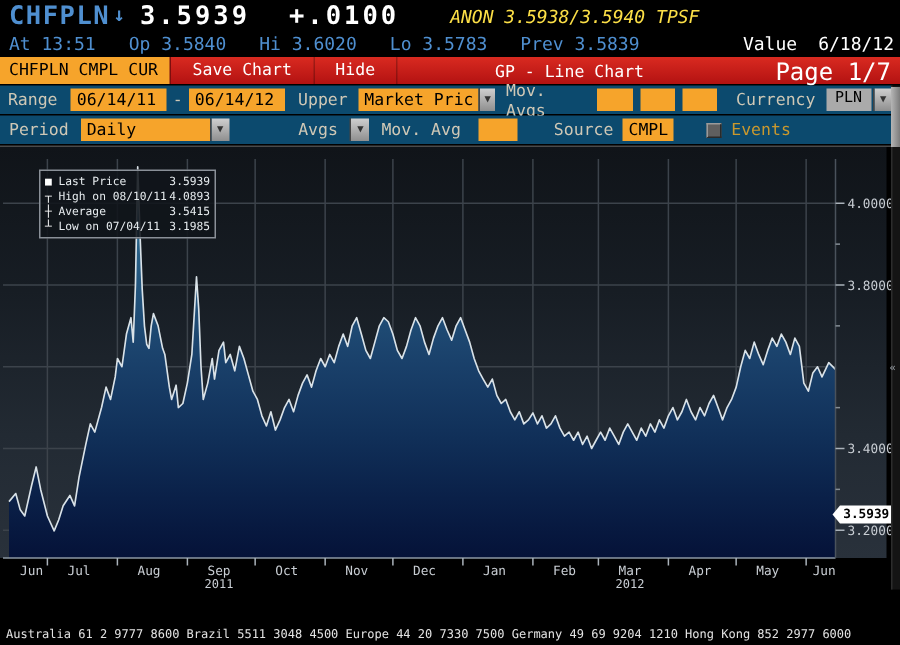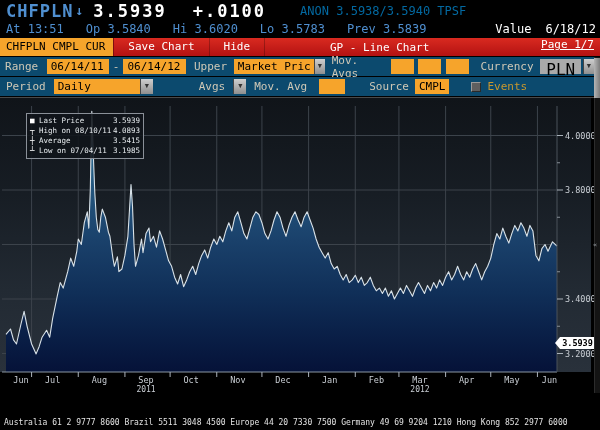--- a/index.html
+++ b/index.html
@@ -7,39 +7,39 @@
   #terminal {
     position:relative; width:600px; height:430px; background:#000; overflow:hidden;
     font-family:"DejaVu Sans Mono", monospace; -webkit-font-smoothing:none;
   }
   .abs { position:absolute; }
   
   #hdr1 { top:1px; left:6px; right:4px; height:19px; display:flex; align-items:center; }
   .tkr { color:#4f8fd0; font-size:17px; font-weight:bold; letter-spacing:1px; }
   .tkr-arrow { color:#4f8fd0; font-size:13px; font-weight:bold; margin:0 10px 0 2px; }
   .big-num { color:#fff; font-size:17px; font-weight:bold; letter-spacing:2px; margin-right:26px; }
-  .quote { color:#0369a1; font-size:12px; letter-spacing:0px; margin-left:8px; }
+  .quote { color:#fde047; font-size:12px; letter-spacing:0px; margin-left:8px;font-style:italic; }
   #hdr2 { top:21px; left:6px; right:4px; height:15px; display:flex; align-items:center; color:#4f8fd0; font-size:12px; }
   #hdr2 .itm { margin-right:22px; }
   #hdr2 .val { margin-left:auto; color:#fff; }
   #hdr2 .valdate { color:#fff; margin-left:14px; }
   
   #menubar { top:38px; left:0; width:600px; height:18px; background:linear-gradient(#d92a20,#b31212); display:flex; align-items:flex-start; }
   #sec-tab { height:18px; background:#f6a42b; color:#000; font-size:11px; padding:2px 8px 0 6px; border-right:1px solid #7d0e0e; }
   .rbtn { color:#fff; font-size:11px; padding:2px 14px 0 14px; height:18px; border-right:1px solid rgba(0,0,0,.25); }
   #gp-title { color:#fff; font-size:11px; position:absolute; left:330px; top:3px; }
-  #page-ind { color:#fff; font-size:11px; margin-left:auto; padding-right:6px;text-decoration:underline; }
+  #page-ind { color:#fff; font-size:16px; margin-left:auto; padding-right:6px; }
   
   .ctl-row { left:0; width:594px; height:19px; display:flex; align-items:center; background:#0c4a6e; }
   #ctl1 { top:57px; } #ctl2 { top:77px; }
   .lbl { color:#cfc8b6; font-size:11px; }
   .fld { background:#f6a42b; color:#000; font-size:11px; height:15px; padding:1px 4px 0 4px; white-space:pre; }
   .fld.empty { width:26px; }
   .drop { width:13px; height:15px; background:linear-gradient(#cfcfcf,#8f8f8f); color:#333; font-size:7px; text-align:center; line-height:15px; border-left:1px solid #444; }
-  .gray-fld { background:#aaa; color:#000; font-size:16px; height:15px; padding:1px 6px 0 6px; }
+  .gray-fld { background:#aaa; color:#000; font-size:10px; height:15px; padding:1px 6px 0 6px; }
   .chk { width:10px; height:10px; background:#5f5f5f; border-top:1px solid #9a9a9a; border-left:1px solid #9a9a9a; border-right:1px solid #2a2a2a; border-bottom:1px solid #2a2a2a; }
   .events-lbl { color:#c9982e; font-size:11px; }
   .sp { display:inline-block; }
   
   #chart-region { top:97px; left:0; width:600px; height:297px; border-top:1px solid #4a4a4a; }
   #chart-svg { position:absolute; left:0; top:0; }
   #legend {
     left:26px; top:15px; width:118px; background:rgba(16,20,26,.88);
     border:1px solid #8a9098; padding:2px 3px; color:#e6ebee; font-size:7.5px; line-height:10px;
   }

